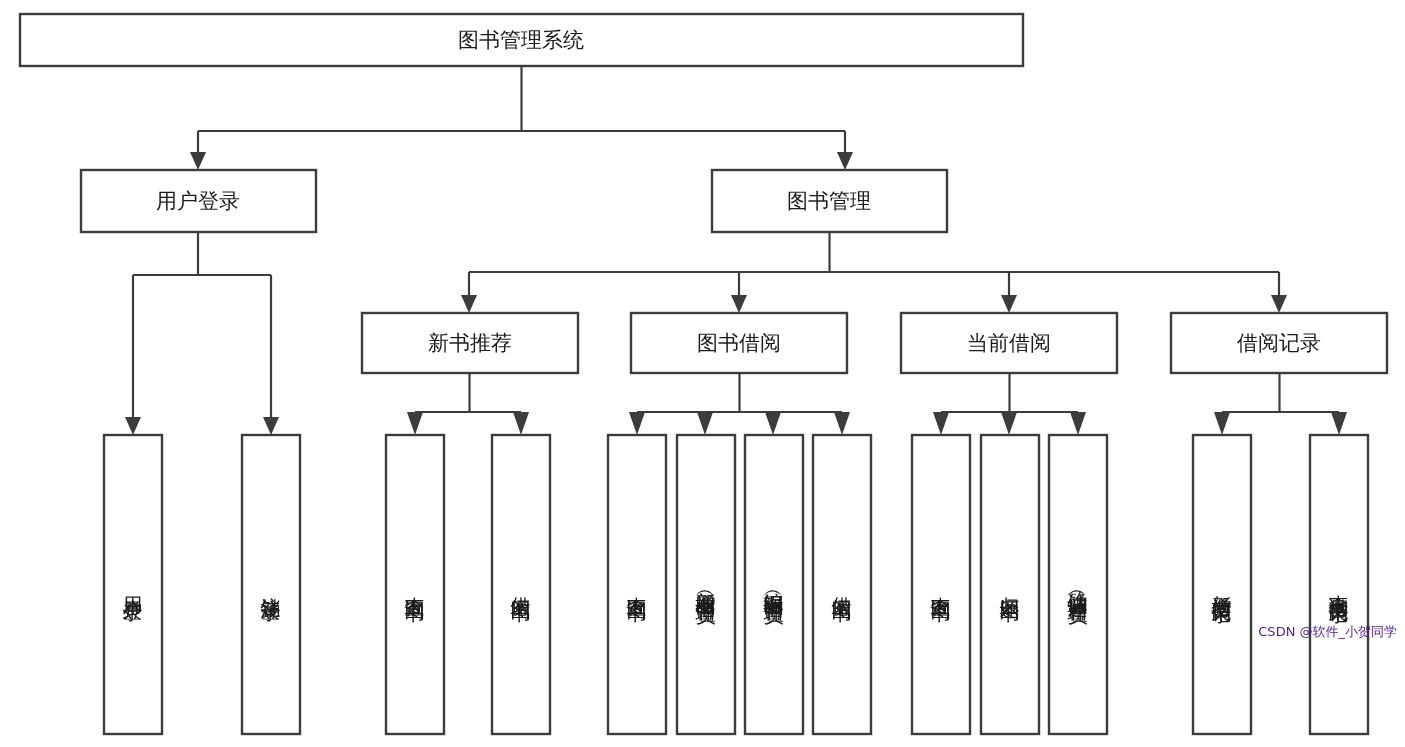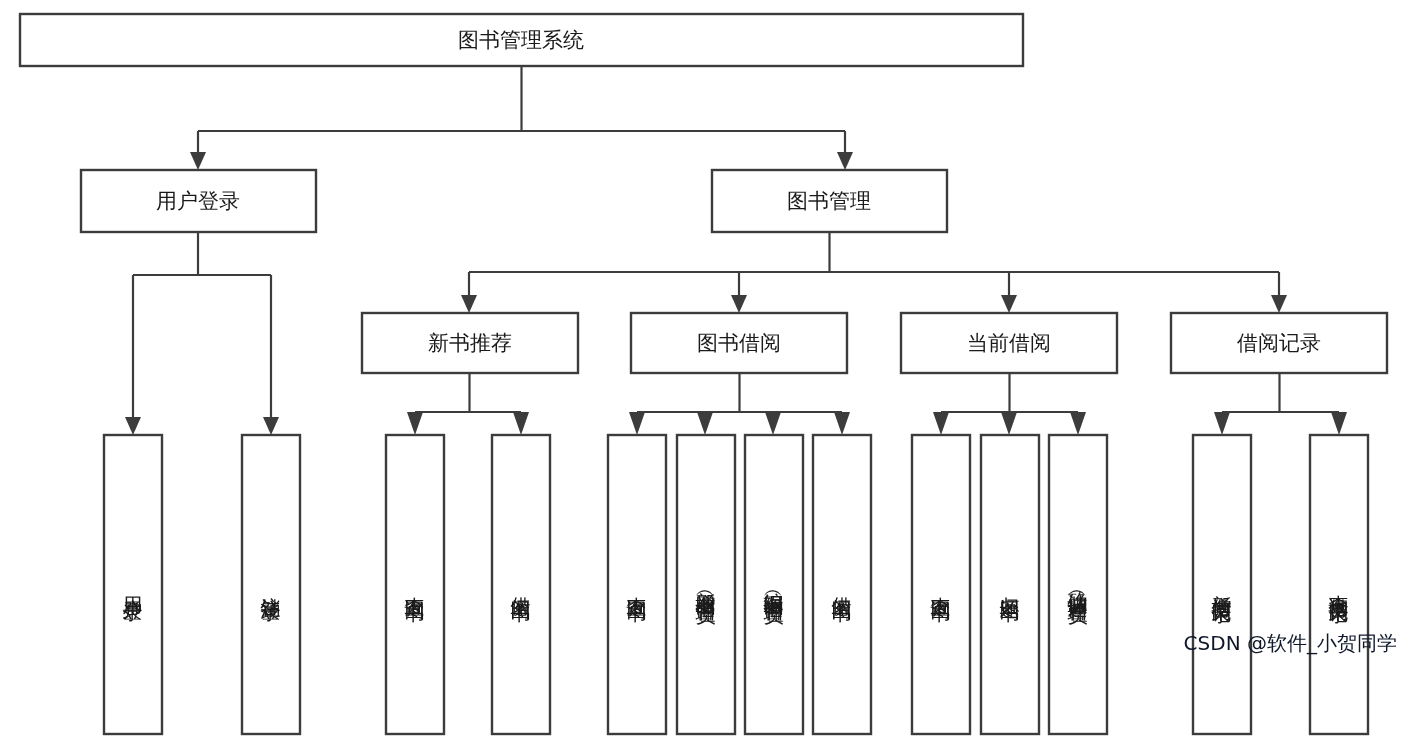--- a/index.html
+++ b/index.html
@@ -61,24 +61,24 @@
     display: flex;
     align-items: center;
     justify-content: center;
     letter-spacing: 2px;
     white-space: nowrap;
     pointer-events: none;
   }
   #watermark {
     position: absolute;
     right: 8px;
-    bottom: 0;
-    font-family: "DejaVu Sans", "Liberation Sans", sans-serif;
-    font-size: 20px;
-    color: #0f172a;
+    bottom: 16px;
+    font-family: "DejaVu Sans", "Liberation Sans", sans-serif;
+    font-size: 13px;
+    color: #4c1d95;
     white-space: nowrap;
     user-select: none;
   }
 </style>
 </head>
 <body>
 
 <div id="diagram-root">
 
   <svg id="flow-svg" viewBox="0 0 1405 747">

